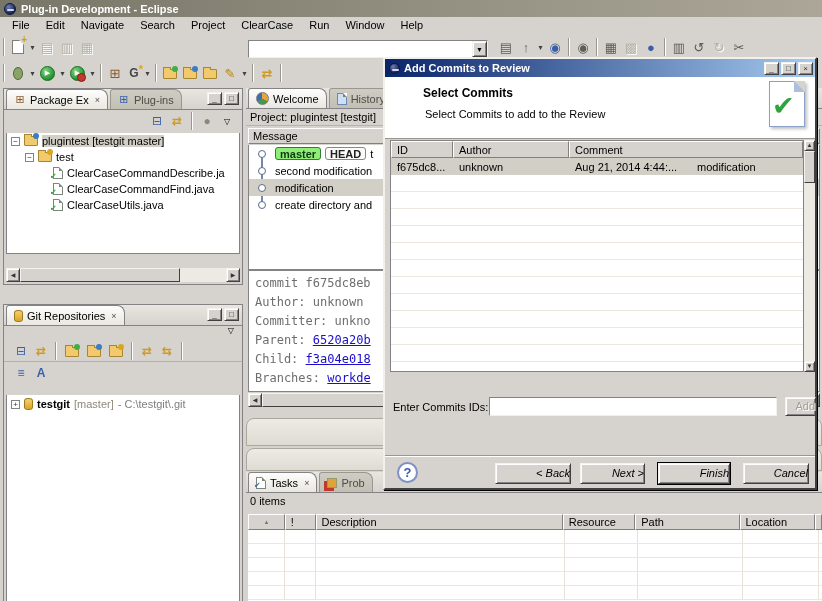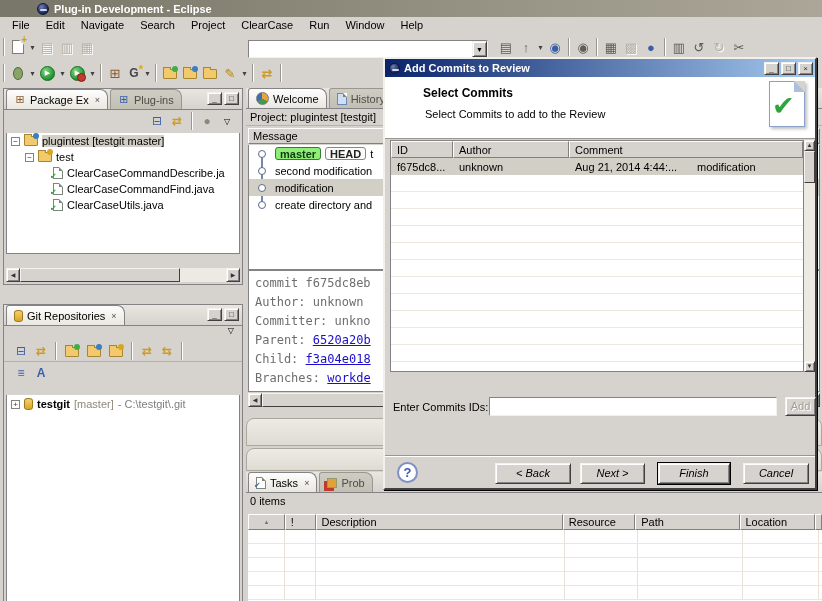--- a/index.html
+++ b/index.html
@@ -1,27 +1,27 @@
 <!DOCTYPE html>
 <html><head>
 <meta charset="utf-8">
 <style>
   * { box-sizing: border-box; margin:0; padding:0; }
   html,body { background:#808080; }
   body { font-family:"Liberation Sans","DejaVu Sans",sans-serif; }
   #root { position:relative; width:822px; height:601px; background:#d6d3ce; overflow:hidden;
           font-size:11px; color:#000; }
   .vsep { width:2px; height:18px; border-left:1px solid #9a978e; border-right:1px solid #fff; margin:0 3px; }
-  .btn { font-size:11px; color:#000; text-align:center; cursor:default;
+  .btn { font-size:11px; color:#000; text-align:right; cursor:default;
          background:#d6d3ce; border:1px solid; border-color:#f4f2ee #404040 #404040 #f4f2ee;
          box-shadow: inset 1px 1px 0 #fff, inset -1px -1px 0 #848284; }
 
   
   .titlebar { position:absolute; left:0; top:0; width:822px; height:17px;
-              background:linear-gradient(90deg,#787668,#aba698); display:flex; align-items:center;padding-left:33px; }
+              background:linear-gradient(90deg,#787668,#aba698); display:flex; align-items:center; }
   .eclipse-orb { width:12px; height:12px; margin:0 5px 0 4px; border-radius:50%;
                  background:radial-gradient(circle at 35% 30%, #6d7fb8, #1a2452 70%);
                  border:1px solid #10183a; position:relative; flex:0 0 auto; }
   .eclipse-orb::after { content:""; position:absolute; left:2px; top:5px; width:7px; height:2px;
                  background:#cfd6ee; border-radius:2px; }
   .titlebar .title { color:#fff; font-weight:bold; }
   .menubar { position:absolute; left:0; top:17px; width:822px; height:16px; background:#d6d3ce;
              display:flex; align-items:center; padding-left:4px; }
   .menubar span { padding:1px 8px; }
 

